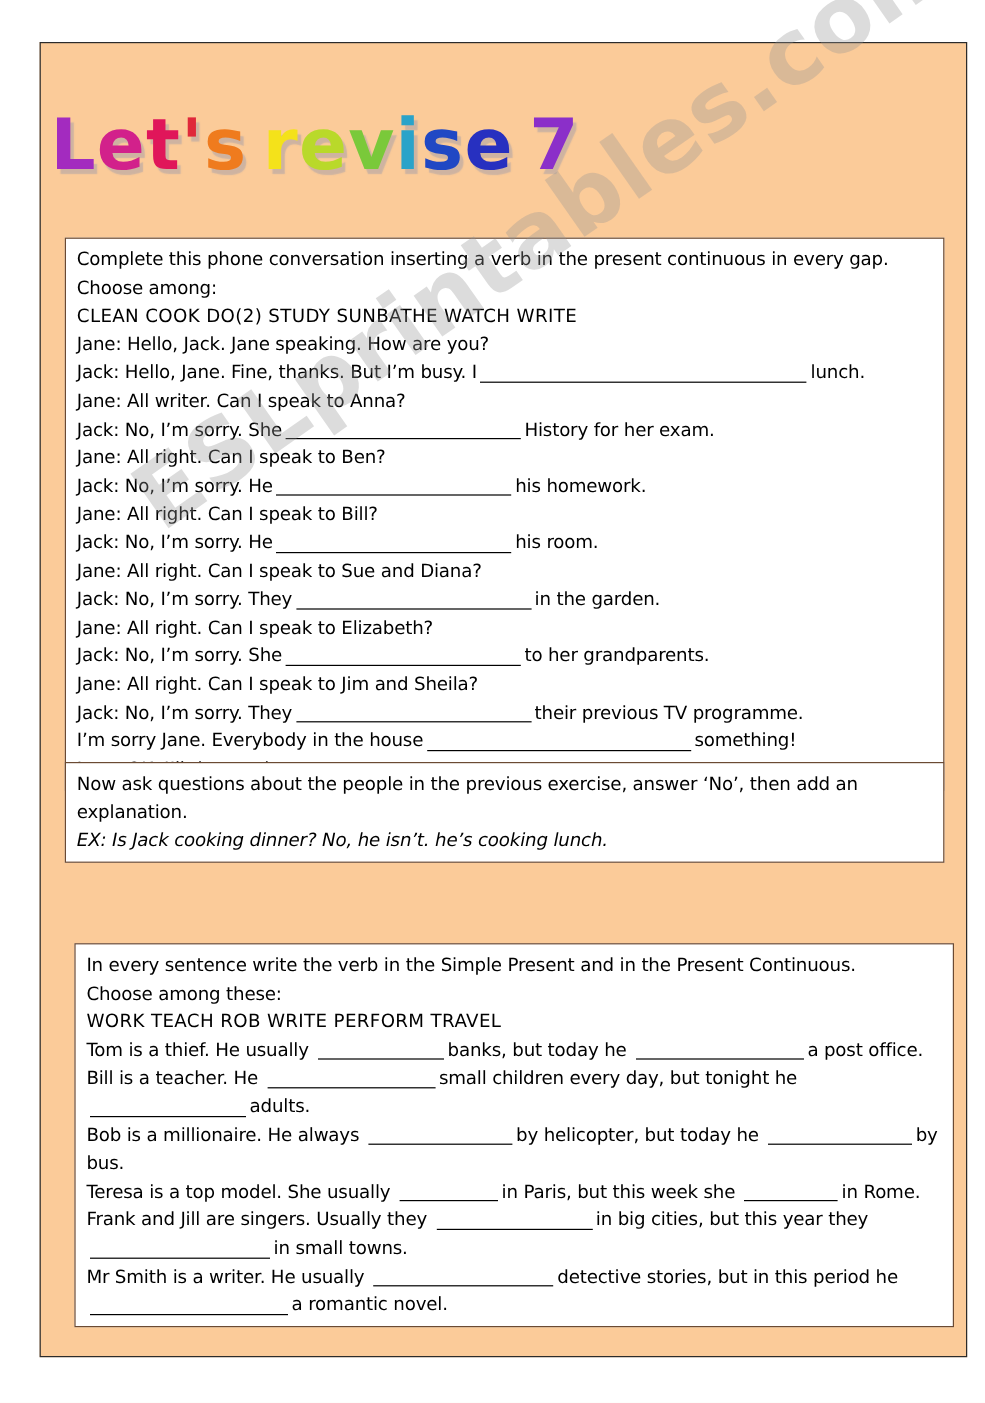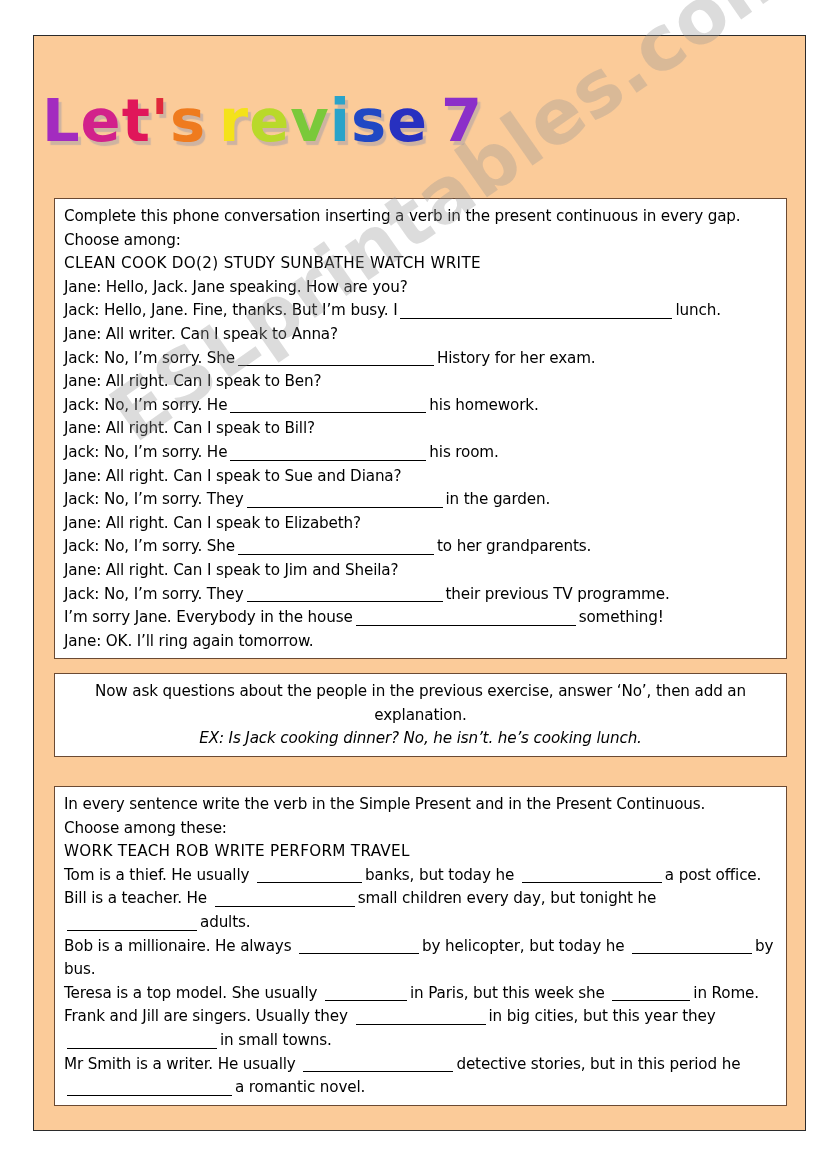--- a/index.html
+++ b/index.html
@@ -76,22 +76,22 @@
     position: absolute;
     left: 20px;
     width: 733px;
     background: #ffffff;
     border: 1px solid #6b4a33;
     box-sizing: border-box;
     padding: 6px 9px 5px 9px;
     z-index: 10;
   }
   #box1 { top: 162px; }
-  #box2 { top: 637px; text-align: center; }
-  #box3 { top: 750px; }
+  #box2 { top: 599px; }
+  #box3 { top: 750px; margin-left: 8px; }
 
   .line {
     font-family: "DejaVu Sans", sans-serif;
     font-size: 15.2px;
     line-height: 23.6px;
     color: #000000;
     white-space: nowrap;
     letter-spacing: -0.15px;
   }
   .line.wrapline { white-space: normal; }

